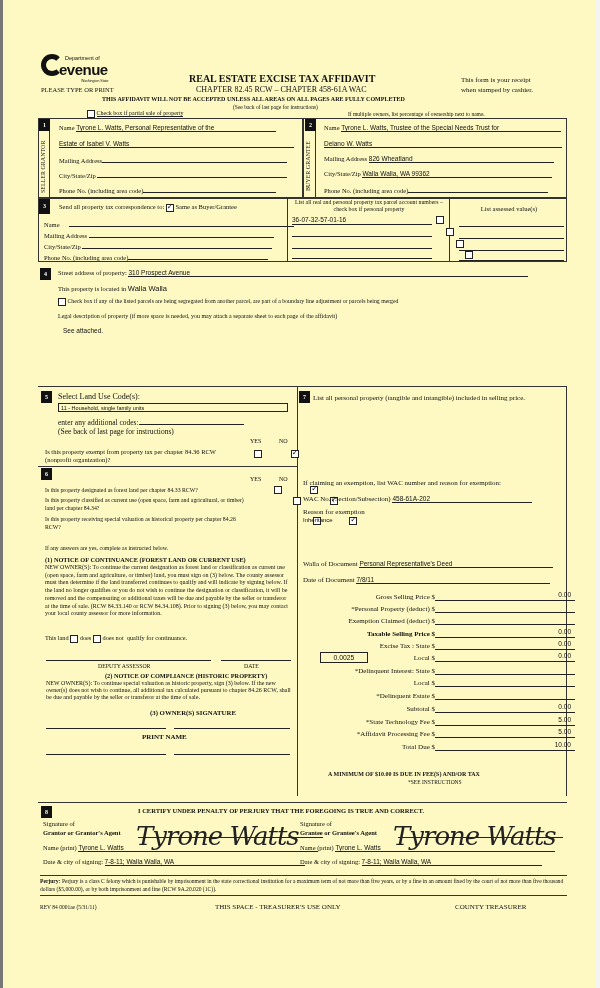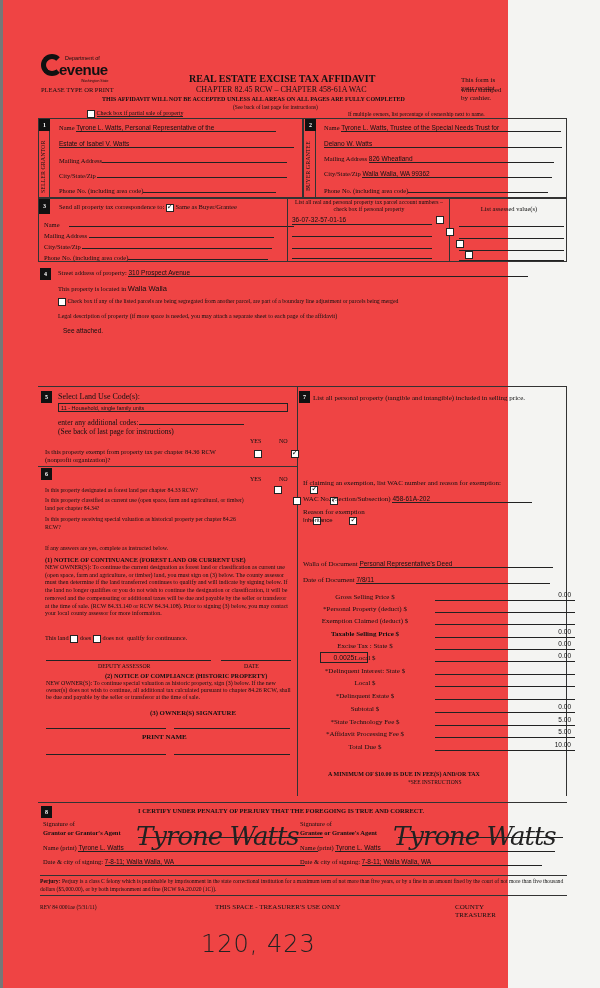--- a/index.html
+++ b/index.html
@@ -1,32 +1,32 @@
 <!DOCTYPE html>
 <html><head>
 <meta charset="utf-8">
 <style>
   * { box-sizing: border-box; margin: 0; padding: 0; }
   html, body { width: 600px; height: 988px; background: #f4f4f2; overflow: hidden; }
   body { font-family: "Liberation Serif", serif; color: #111; position: relative; font-size: 7px; }
-  .page { position: absolute; left: 0; top: 0; width: 508px; height: 988px; background: #ef4444;
+  .page { position: absolute; left: 0; top: 0; width: 595px; height: 988px; background: #fef9c3;
           border-left: 3px solid #777; }
   .abs { position: absolute; }
   .sans { font-family: "Liberation Sans", sans-serif; }
   .num-badge { position: absolute; width: 11px; height: 12px; background: #111; color: #fff;
                font-size: 6px; font-weight: bold; text-align: center; line-height: 12px; font-family: "Liberation Serif", serif; }
   .uline { border-bottom: 1px solid #222; }
   .chk { display: inline-block; width: 8px; height: 8px; border: 1px solid #222; background: #fff;
          vertical-align: middle; position: relative; }
   .chk.checked::after { content: "✓"; position: absolute; left: 0px; top: -3px; font-size: 8px; font-family: "DejaVu Sans", sans-serif; }
   .field { font-family: "Liberation Sans", sans-serif; font-size: 6.5px; }
   .box { position: absolute; border: 1px solid #333; }
   .vtext { position: absolute; writing-mode: vertical-rl; transform: rotate(180deg); font-size: 6px; text-align: center; line-height: 7px; }
   .row-label { position: absolute; font-size: 6.5px; white-space: nowrap; }
-  .money-label { position: absolute; font-size: 7px; text-align: center; width: 140px; white-space: nowrap; }
+  .money-label { position: absolute; font-size: 7px; text-align: right; width: 140px; white-space: nowrap; }
   .money-line { position: absolute; border-bottom: 1px solid #222; height: 10px; width: 140px; text-align: right;
                 font-family: "Liberation Sans", sans-serif; font-size: 6.5px; padding-right: 4px; }
   .sig { font-family: "DejaVu Serif", serif; font-style: italic; font-size: 26px; color: #222; position: absolute; letter-spacing: -1px; }
 </style>
 </head>
 <body>
 
 <div class="page">
 
   <div class="abs" style="left:38px; top:52px; width:80px; height:40px;">
@@ -223,15 +223,14 @@
     <div class="abs" style="left:262px; top:55px; font-size:6.5px;"><span>Date &amp; city of signing:</span> <span class="field uline" style="display:inline-block; width:180px;">7-8-11; Walla Walla, WA</span></div>
   </div>
 
   <div class="abs" style="left:37px; top:875px; width:527px; font-size:5.6px; line-height:7.5px; border-top:1px solid #333; border-bottom:1px solid #333; padding:2px 0;">
     <b>Perjury:</b> <span>Perjury is a class C felony which is punishable by imprisonment in the state correctional institution for a maximum term of not more than five years, or by a fine in an amount fixed by the court of not more than five thousand dollars ($5,000.00), or by both imprisonment and fine (RCW 9A.20.020 (1C)).</span>
   </div>
 
   <div class="abs" style="left:37px; top:904px; font-size:5.5px;">REV 84 0001ae (5/31/11)</div>
   <div class="abs" style="left:212px; top:903px; font-size:7px;">THIS SPACE - TREASURER'S USE ONLY</div>
   <div class="abs" style="left:452px; top:903px; font-size:7px;">COUNTY TREASURER</div>
-  <div class="abs" style="left:198px; top:930px; font-size:24px; font-family:'DejaVu Sans', sans-serif; font-weight:200; color:#222; letter-spacing:1px;">120, 423</div>
 
 </div>
 
 </body></html>

